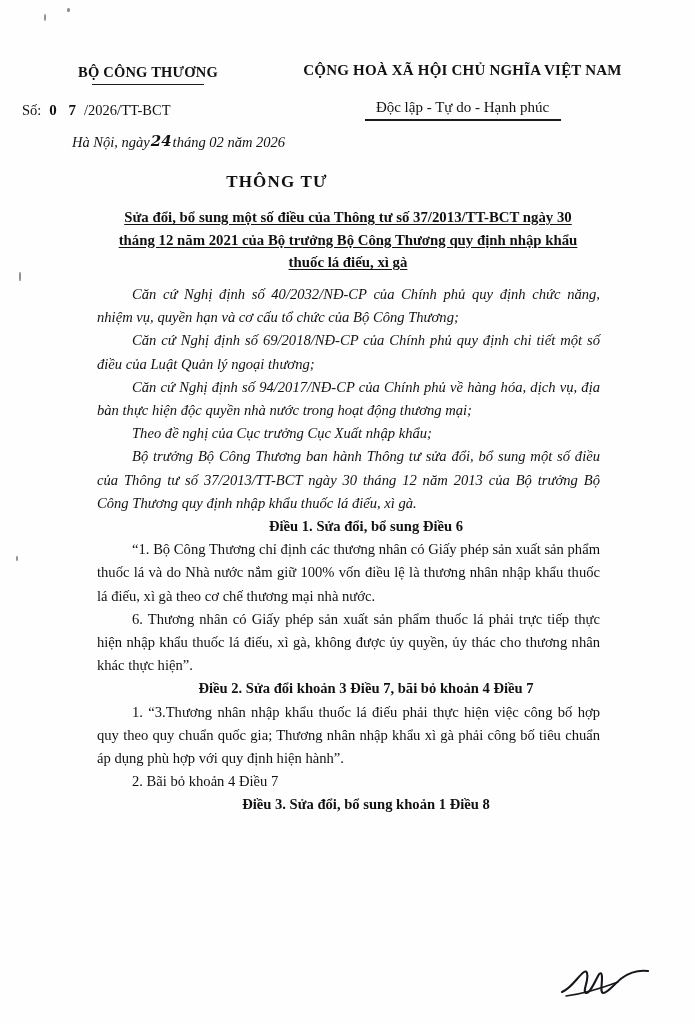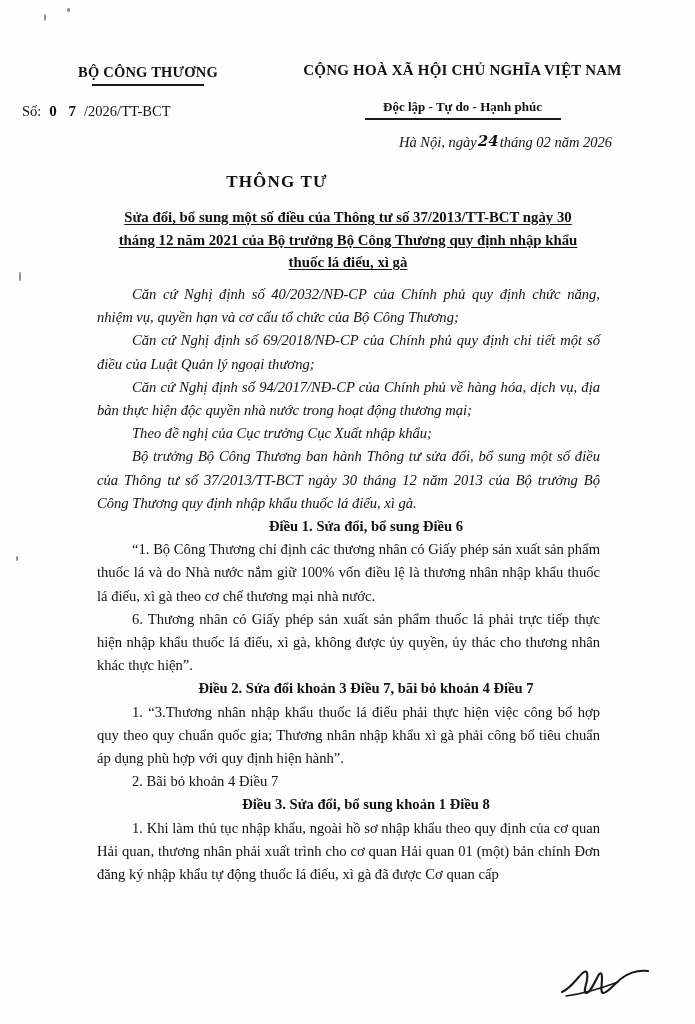--- a/index.html
+++ b/index.html
@@ -32,21 +32,21 @@
     opacity: .75;
   }
 
   
   .header {
     position: absolute;
     top: 62px;
     left: 0;
     width: 695px;
     display: flex;
-    align-items: flex-end;
+    align-items: center;
   }
   .header-left {
     width: 278px;
     text-align: center;
     padding-left: 18px;
     box-sizing: border-box;
   }
   .header-right {
     flex: 1;
     text-align: center;
@@ -87,33 +87,33 @@
     padding: 0 4px 0 8px;
   }
 
   .nation {
     font-weight: bold;
     font-size: 15px;
     letter-spacing: .2px;
     white-space: nowrap;
   }
   .motto {
-    font-weight: bold;
-    font-size: 13px;
+    font-weight: normal;
+    font-size: 15px;
     margin-top: 20px;
     white-space: nowrap;
   }
 
   .place-date {
     position: absolute;
     top: 133px;
     left: 0;
     width: 612px;
-    text-align: right;
-    padding-left: 95px;
+    text-align: left;
+    padding-left: 72px;
     box-sizing: border-box;
     font-style: italic;
     font-size: 14.5px;
     white-space: nowrap;
   }
   .handwrite-day {
     font-family: "DejaVu Serif", serif;
     font-style: italic;
     font-weight: bold;
     font-size: 15px;
@@ -230,21 +230,20 @@
 
     <p class="head">Điều 1. Sửa đổi, bổ sung Điều 6</p>
     <p class="indent">“1. Bộ Công Thương chỉ định các thương nhân có Giấy phép sản xuất sản phẩm thuốc lá và do Nhà nước nắm giữ 100% vốn điều lệ là thương nhân nhập khẩu thuốc lá điếu, xì gà theo cơ chế thương mại nhà nước.</p>
     <p class="indent">6. Thương nhân có Giấy phép sản xuất sản phẩm thuốc lá phải trực tiếp thực hiện nhập khẩu thuốc lá điếu, xì gà, không được ủy quyền, ủy thác cho thương nhân khác thực hiện”.</p>
 
     <p class="head">Điều 2. Sửa đổi khoản 3 Điều 7, bãi bỏ khoản 4 Điều 7</p>
     <p class="indent">1. “3.Thương nhân nhập khẩu thuốc lá điếu phải thực hiện việc công bố hợp quy theo quy chuẩn quốc gia; Thương nhân nhập khẩu xì gà phải công bố tiêu chuẩn áp dụng phù hợp với quy định hiện hành”.</p>
     <p class="indent last-left">2. Bãi bỏ khoản 4 Điều 7</p>
 
     <p class="head">Điều 3. Sửa đổi, bổ sung khoản 1 Điều 8</p>
-    <p class="indent">1. Khi làm thủ tục nhập khẩu, ngoài hồ sơ nhập khẩu theo quy định của cơ quan Hải quan, thương nhân phải xuất trình cho cơ quan Hải quan 01 (một) bản chính Đơn đăng ký nhập khẩu tự động thuốc lá điếu, xì gà đã được Cơ quan cấp</p>
   </div>
 
   <div class="signature">
     <svg width="96" height="46" viewBox="0 0 96 46" xmlns="http://www.w3.org/2000/svg">
       <path d="M6 30 C 16 26, 22 14, 28 10 C 31 8, 32 12, 31 18 C 30 24, 27 30, 30 31
                C 33 32, 38 22, 42 14 C 44 10, 46 10, 46 16 C 46 24, 44 30, 47 31
                C 51 32, 58 22, 66 16 C 74 10, 84 8, 92 9" fill="none" stroke="#17171c" stroke-width="2.1" stroke-linecap="round" stroke-linejoin="round"></path>
       <path d="M10 34 C 26 32, 46 26, 62 20" fill="none" stroke="#17171c" stroke-width="1.4" stroke-linecap="round"></path>
     </svg>
   </div>

